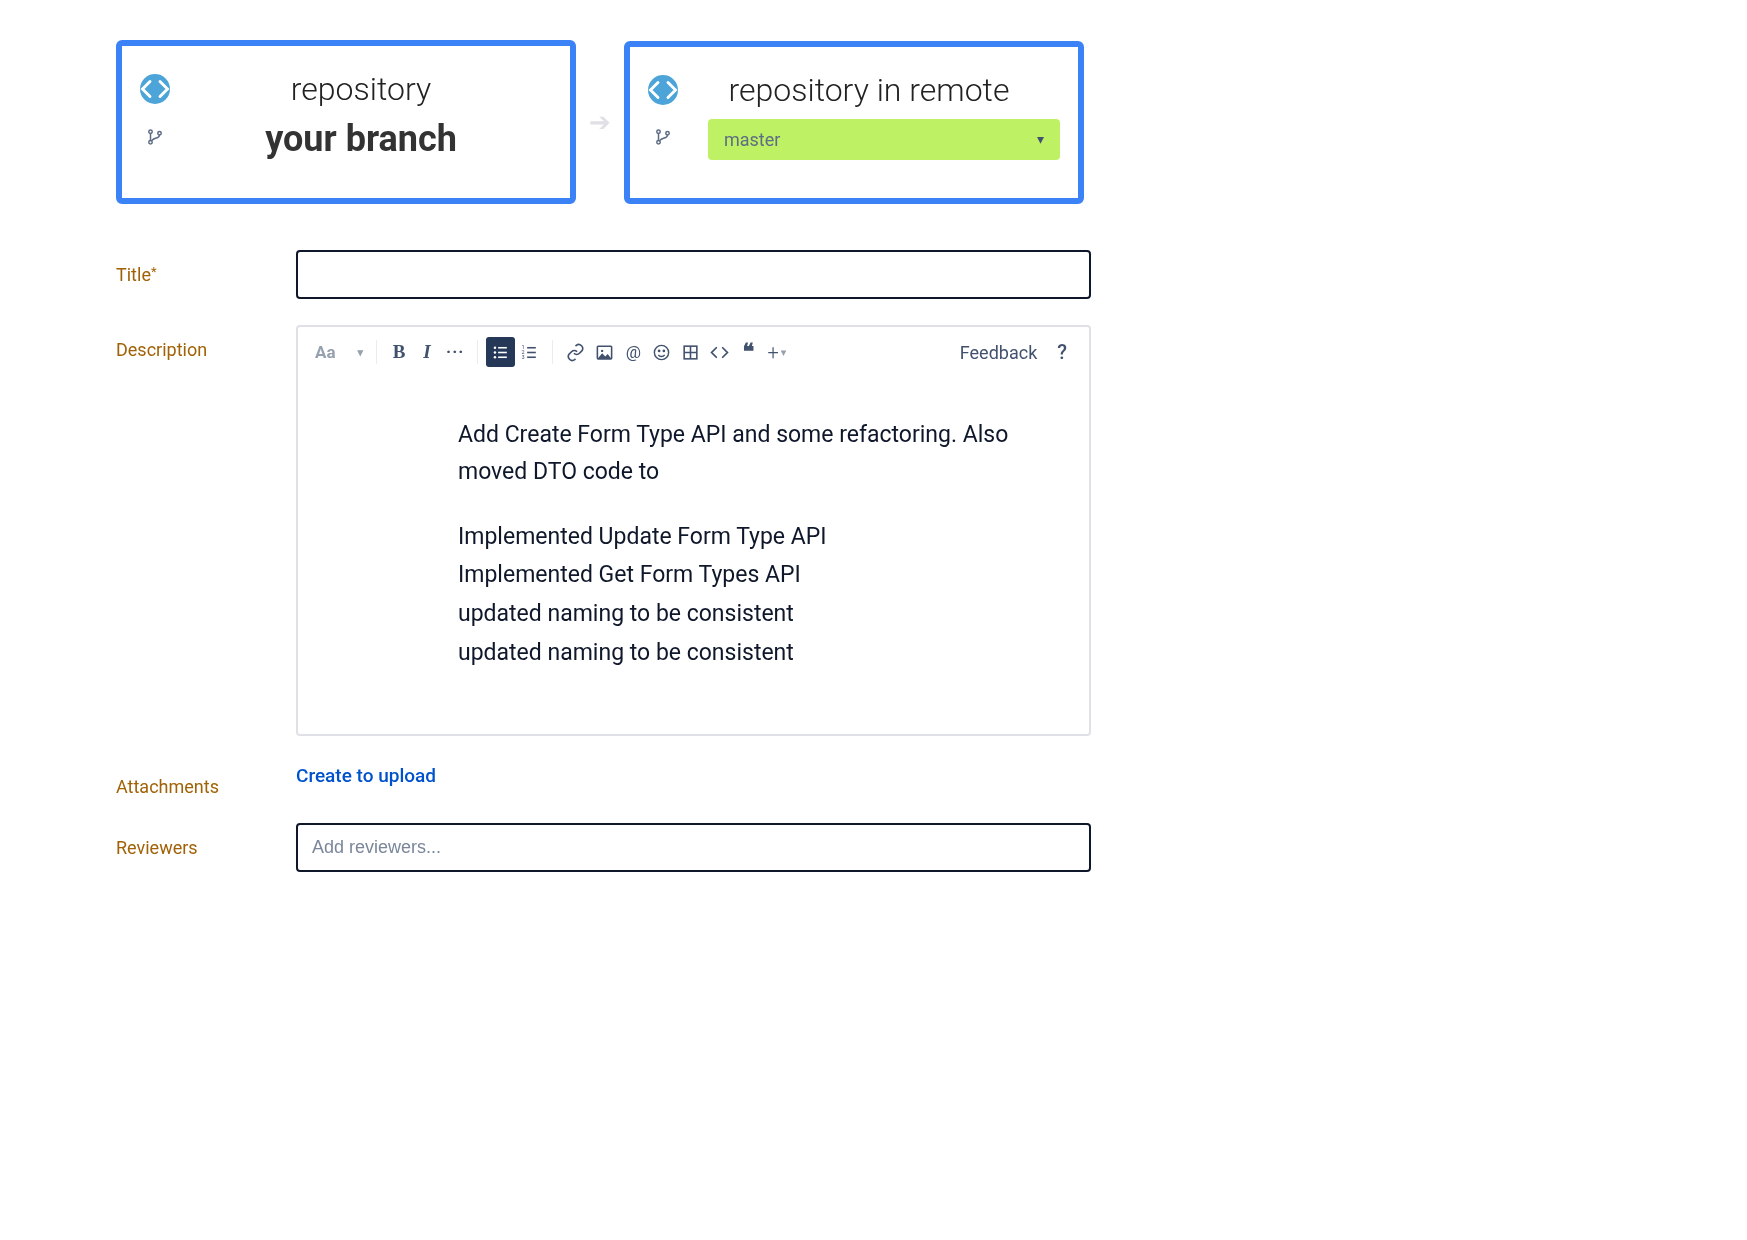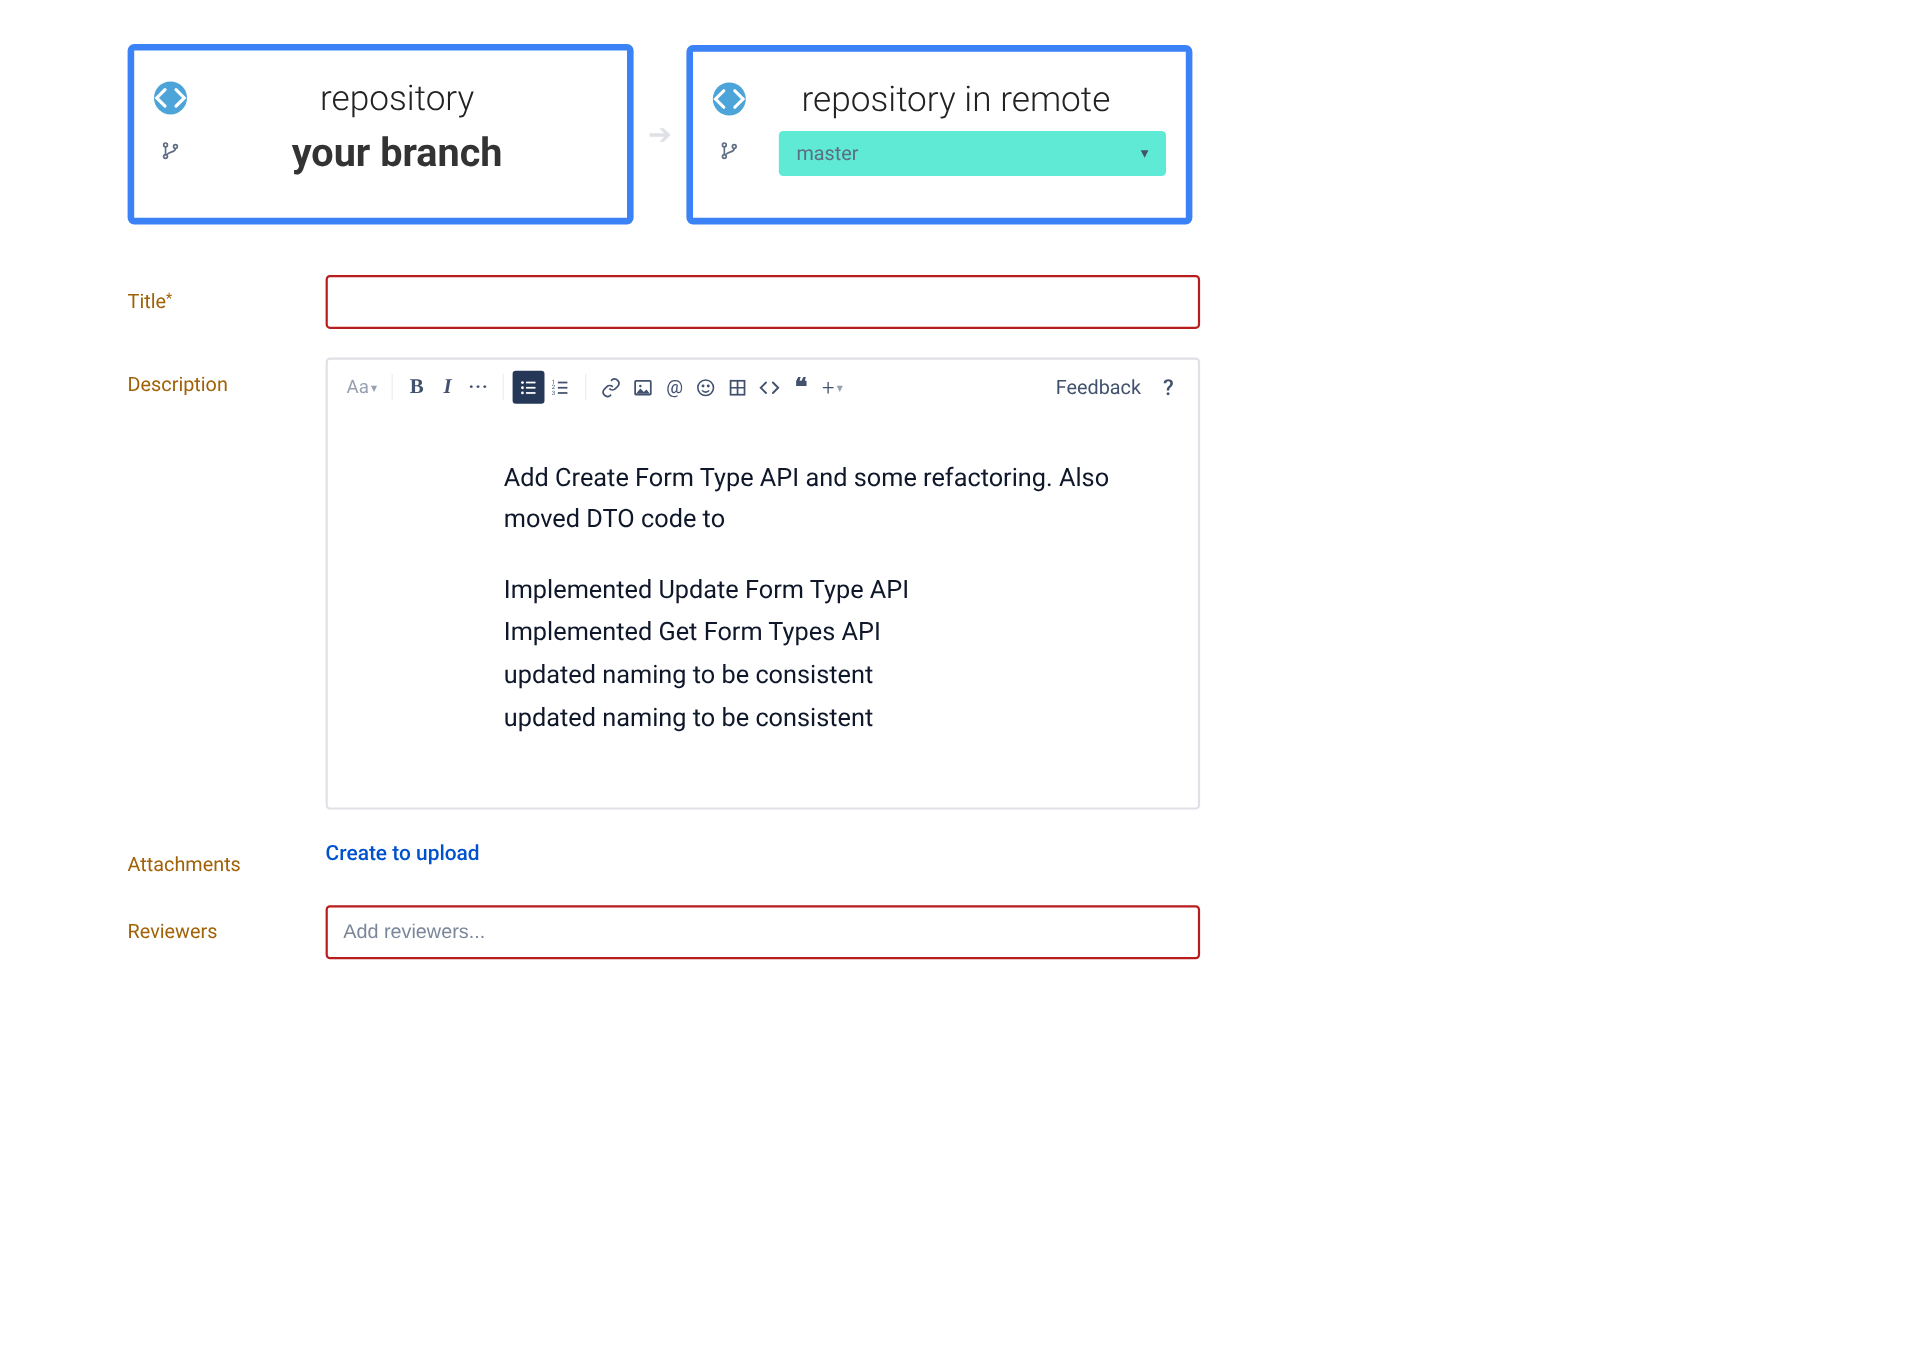--- a/index.html
+++ b/index.html
@@ -55,21 +55,21 @@
     .branch-label {
       flex: 1;
       text-align: center;
       font-size: 36px;
       font-weight: 700;
       color: #333;
     }
     .branch-select {
       flex: 1;
       margin-left: 30px;
-      background: #5eead4;
+      background: #bef264;
       border-radius: 4px;
       padding: 10px 16px;
       display: flex;
       justify-content: space-between;
       align-items: center;
       font-size: 18px;
       color: #5e6c84;
       cursor: pointer;
     }
     .arrow-between {
@@ -97,21 +97,21 @@
       font-size: 13px;
       position: relative;
       top: -5px;
     }
     .form-field {
       flex: 1;
       max-width: 795px;
     }
     .text-input, .reviewers-input {
       width: 100%;
-      border: 2px solid #b91c1c;
+      border: 2px solid #0f172a;
       border-radius: 4px;
       padding: 12px 14px;
       font-size: 18px;
       color: #172b4d;
     }
     .text-input::placeholder, .reviewers-input::placeholder {
       color: #7a869a;
     }
     .editor {
       border: 2px solid #dfe1e6;
@@ -130,21 +130,21 @@
       display: flex;
       align-items: center;
       justify-content: center;
       color: #42526e;
       font-size: 17px;
       padding: 0 5px;
       border-radius: 3px;
       cursor: pointer;
     }
     .tb-btn svg { width: 19px; height: 19px; }
-    .tb-btn.text-style { color: #97a0af; font-weight: 400; font-size: 17px;}
+    .tb-btn.text-style { color: #97a0af; font-weight: 700; font-size: 17px; gap: 20px;}
     .tb-btn.bold { font-weight: 700; font-family: Georgia, serif; font-size: 19px;}
     .tb-btn.italic { font-style: italic; font-family: Georgia, serif; font-weight: 600; font-size: 19px;}
     .tb-btn.more { letter-spacing: 1px; font-weight: 700; color: #42526e;}
     .tb-btn.active {
       background: #253858;
       color: #fff;
     }
     .tb-sep {
       width: 1px;
       height: 24px;

